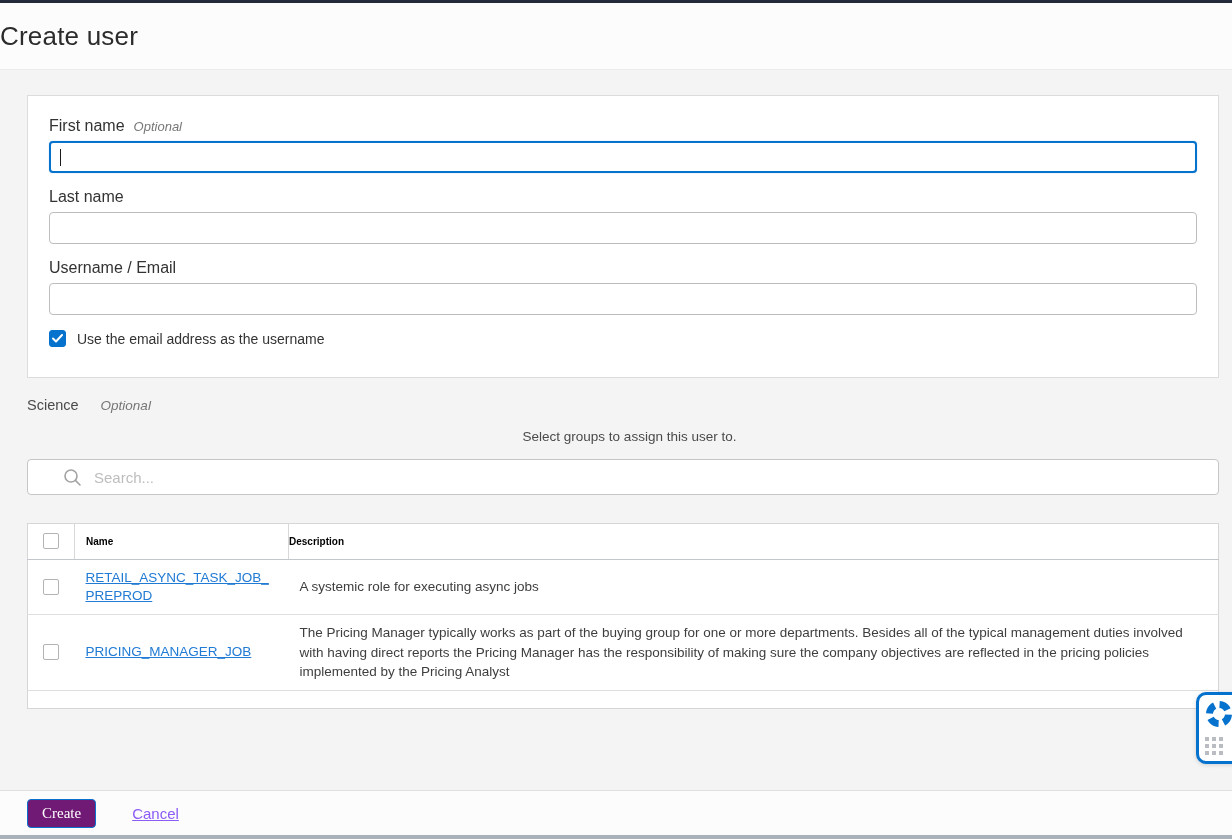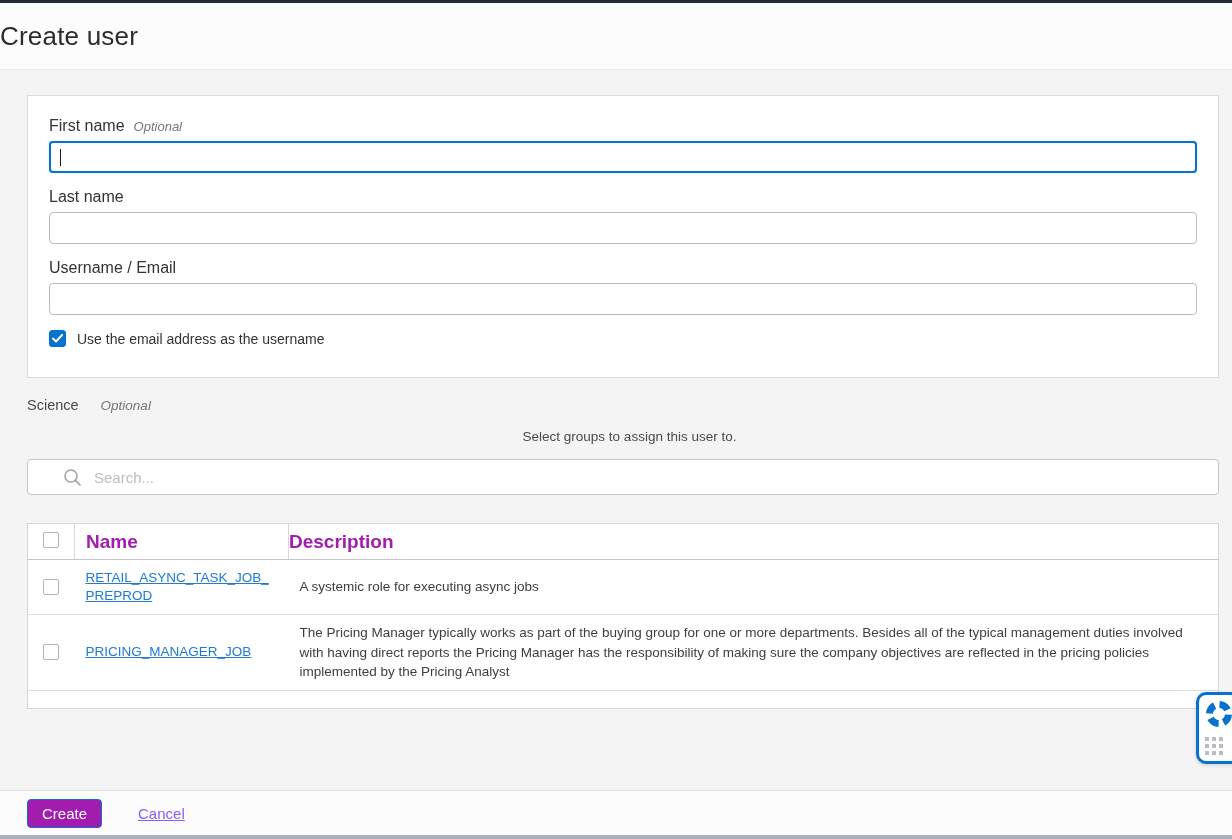--- a/index.html
+++ b/index.html
@@ -51,42 +51,42 @@
     margin:15px 13px 0 27px; width:1192px; height:36px;
     background:#fff; border:1px solid #c6c6c6; border-radius:4px;
     display:flex; align-items:center; padding-left:35px;
   }
   .searchbox svg { flex:none; }
   .search-placeholder { margin-left:12px; font-size:15px; color:#bdbdbd; }
 
   .grid { margin:28px 13px 0 27px; width:1192px; background:#fff;
     border:1px solid #d6d6d6; border-collapse:collapse; table-layout:fixed; }
   .grid col.c-check { width:47px; } .grid col.c-name { width:214px; }
-  .grid th { height:36px; font-size:19px; font-weight:bold; color:#a21caf; text-align:left;
+  .grid th { height:36px; font-size:10px; font-weight:bold; color:#000000; text-align:left;
     border-bottom:1px solid #c3c7cb; }
   .grid th.sep { border-left:1px solid #d8d8d8; }
   .grid th.name-h { padding-left:11px; }
   .grid th.desc-h { }
   .grid td { border-bottom:1px solid #dedede; vertical-align:middle; font-size:13.5px; }
   .grid td.check-cell { text-align:center; }
   .grid td.check-cell .checkbox { margin:0 auto; }
   .grid td.name-cell { padding:8px 18px 8px 11px; }
   .grid td.desc-cell { padding:8px 14px 8px 11px; color:#3e3e3e; line-height:1.45; }
   .grid a.group-link { color:#217bd4; text-decoration:underline; word-break:break-all; line-height:1.35; }
   .row-1 td { height:55px; } .row-2 td { height:55px; } .row-3 td { height:55px; } .row-4 td { height:66px; }
   .spacer-row td { height:18px; border-bottom:none; }
 
   .footer {
     position:absolute; left:0; right:0; bottom:4px; height:45px;
     background:#fcfcfc; border-top:1px solid #e0e0e0;
     display:flex; align-items:center; padding-left:27px;
   }
   .create-btn {
-    background:#a21caf; color:#fff; border:1px solid #0c72cf; border-radius:4px;
-    font-size:15px; font-family:Liberation Sans, sans-serif;
+    background:#701a75; color:#fff; border:1px solid #0c72cf; border-radius:4px;
+    font-size:15px; font-family:Liberation Serif, serif;
     height:29px; padding:0 14px; cursor:pointer;
   }
   .cancel-link { margin-left:36px; font-size:15px; color:#8b5cf6; text-decoration:underline; cursor:pointer; }
   .bottom-strip { position:absolute; left:0; right:0; bottom:0; height:4px; background:#a9b2ba; }
 
   .help-widget {
     position:absolute; right:-12px; top:692px; width:48px; height:72px;
     background:#fff; border:3px solid #0572ce; border-radius:10px;
     box-shadow:0 1px 4px rgba(0,0,0,.15);
     padding:5px 0 0 6px; cursor:pointer;

